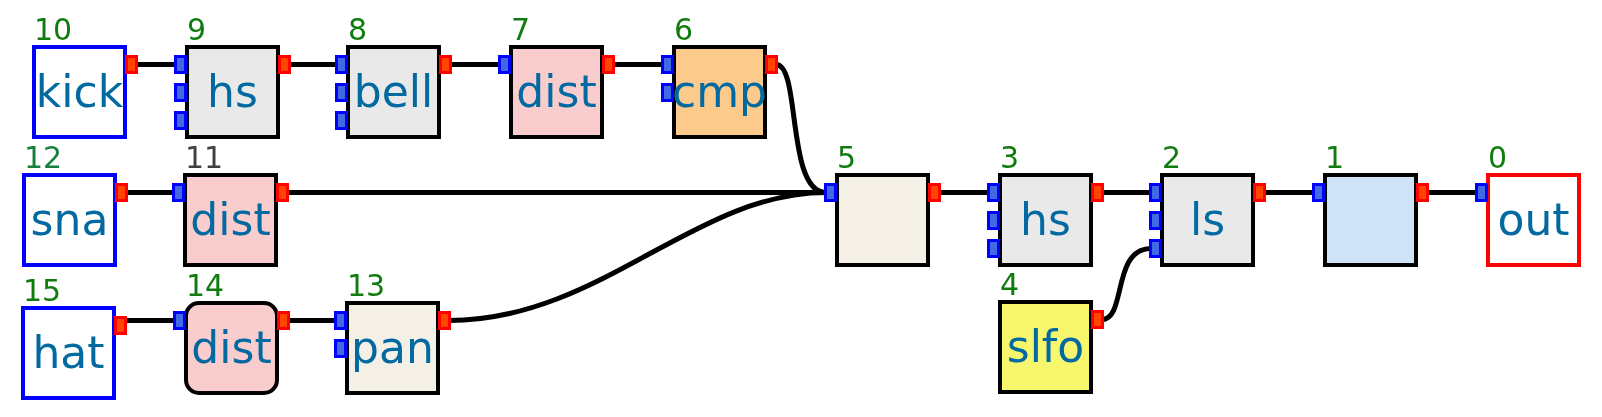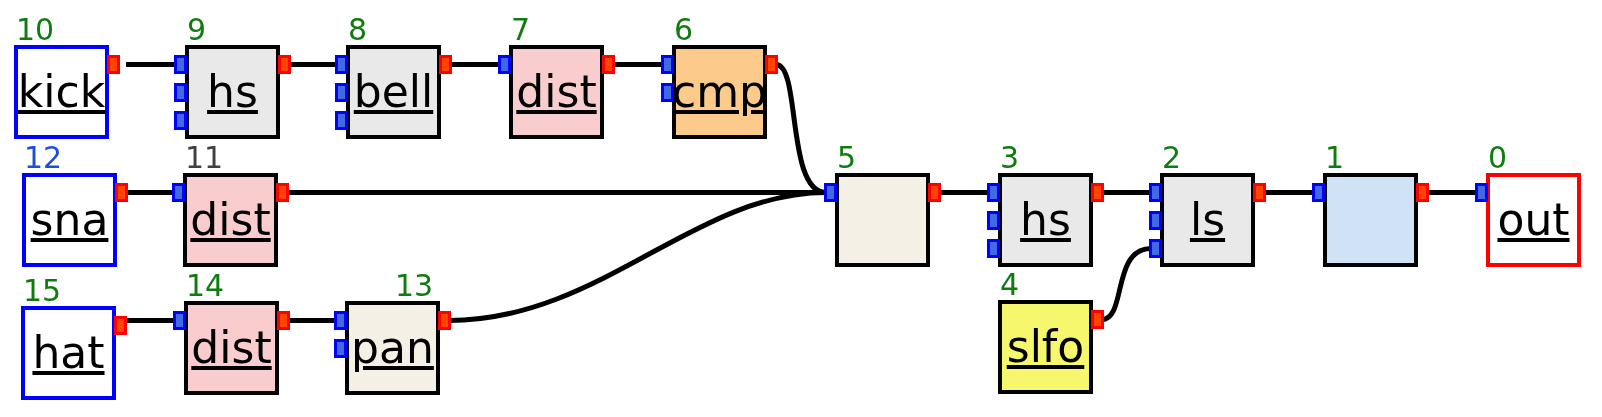--- a/index.html
+++ b/index.html
@@ -7,21 +7,21 @@
   #canvas{
     position:relative;width:1602px;height:417px;background:#ffffff;
     font-family:"DejaVu Sans","Liberation Sans",sans-serif;overflow:hidden;
   }
   #wire-layer{position:absolute;left:0;top:0;width:1602px;height:417px;z-index:0;}
   #node-layer{position:absolute;left:0;top:0;width:1602px;height:417px;z-index:1;}
   .node{
     position:absolute;width:95px;height:94px;box-sizing:border-box;
     border:4px solid #000;display:flex;align-items:center;justify-content:center;
   }
-  .node-label{font-size:44px;line-height:1;color:#000000;white-space:nowrap;text-decoration:underline;}
+  .node-label{font-size:44px;line-height:1;color:#0369a1;white-space:nowrap;}
   .node-number{
     position:absolute;left:-2px;top:-34px;font-size:30px;line-height:1;
     white-space:nowrap;
   }
   .port{position:absolute;width:13px;height:19px;box-sizing:border-box;}
   .port.input{left:-15px;border:3px solid #0000ff;background:#4169e1;}
   .port.output{right:-15px;top:6px;border:3px solid #ff0000;background:#ff4500;}
   svg path{fill:none;stroke:#000000;stroke-width:5;}
 </style>
 </head>
@@ -39,21 +39,21 @@
       <path d="M125,320.5 L175,320.5" stroke="#000000"></path>
       <path d="M288,320.5 L336,320.5" stroke="#000000"></path>
       <path d="M449,320.5 C599.8,320.5 694.05,192.5 826,192.5" stroke="#000000"></path>
       <path d="M939,192.5 L989,192.5" stroke="#000000"></path>
       <path d="M1102,192.5 L1151,192.5" stroke="#000000"></path>
       <path d="M1264,192.5 L1314,192.5" stroke="#000000"></path>
       <path d="M1427,192.5 L1477,192.5" stroke="#000000"></path>
       <path d="M1102,319.5 C1126.5,319.5 1111.8,248.5 1151,248.5" stroke="#000000"></path>
     </svg>
   <div id="node-layer">
-      <div class="node" style="left: 14px; top: 45px; background: rgb(255, 255, 255); border-color: rgb(0, 0, 255);">
+      <div class="node" style="left: 32px; top: 45px; background: rgb(255, 255, 255); border-color: rgb(0, 0, 255);">
         <span class="node-number" style="color: rgb(16, 124, 16);">10</span>
         <span class="node-label">kick</span>
         <span class="port output" style="background: rgb(255, 69, 0); border-color: rgb(255, 0, 0);"></span>
       </div>
       <div class="node" style="left: 185px; top: 45px; background: rgb(233, 233, 233); border-color: rgb(0, 0, 0);">
         <span class="node-number" style="color: rgb(16, 124, 16);">9</span>
         <span class="node-label">hs</span>
         <span class="port input" style="top: 6px; background: rgb(65, 105, 225); border-color: rgb(0, 0, 255);"></span>
         <span class="port input" style="top: 34px; background: rgb(65, 105, 225); border-color: rgb(0, 0, 255);"></span>
         <span class="port input" style="top: 62px; background: rgb(65, 105, 225); border-color: rgb(0, 0, 255);"></span>
@@ -74,21 +74,21 @@
         <span class="port output" style="background: rgb(255, 69, 0); border-color: rgb(255, 0, 0);"></span>
       </div>
       <div class="node" style="left: 672px; top: 45px; background: rgb(252, 202, 139); border-color: rgb(0, 0, 0);">
         <span class="node-number" style="color: rgb(16, 124, 16);">6</span>
         <span class="node-label">cmp</span>
         <span class="port input" style="top: 6px; background: rgb(65, 105, 225); border-color: rgb(0, 0, 255);"></span>
         <span class="port input" style="top: 34px; background: rgb(65, 105, 225); border-color: rgb(0, 0, 255);"></span>
         <span class="port output" style="background: rgb(255, 69, 0); border-color: rgb(255, 0, 0);"></span>
       </div>
       <div class="node" style="left: 22px; top: 173px; background: rgb(255, 255, 255); border-color: rgb(0, 0, 255);">
-        <span class="node-number" style="color: #1d4ed8;">12</span>
+        <span class="node-number" style="color: #15803d;">12</span>
         <span class="node-label">sna</span>
         <span class="port output" style="background: rgb(255, 69, 0); border-color: rgb(255, 0, 0);"></span>
       </div>
       <div class="node" style="left: 183px; top: 173px; background: rgb(249, 205, 205); border-color: rgb(0, 0, 0);">
         <span class="node-number" style="color: #404040;">11</span>
         <span class="node-label">dist</span>
         <span class="port input" style="top: 6px; background: rgb(65, 105, 225); border-color: rgb(0, 0, 255);"></span>
         <span class="port output" style="background: rgb(255, 69, 0); border-color: rgb(255, 0, 0);"></span>
       </div>
       <div class="node" style="left: 835px; top: 173px; background: rgb(244, 240, 230); border-color: rgb(0, 0, 0);">
@@ -120,28 +120,28 @@
       <div class="node" style="left: 1486px; top: 173px; background: rgb(255, 255, 255); border-color: rgb(255, 0, 0);">
         <span class="node-number" style="color: rgb(16, 124, 16);">0</span>
         <span class="node-label">out</span>
         <span class="port input" style="top: 6px; background: rgb(65, 105, 225); border-color: rgb(0, 0, 255);"></span>
       </div>
       <div class="node" style="left: 21px; top: 288px; background: rgb(255, 255, 255); border-color: rgb(0, 0, 255); margin-top: 18px;">
         <span class="node-number" style="color: rgb(16, 124, 16);">15</span>
         <span class="node-label">hat</span>
         <span class="port output" style="background: rgb(255, 69, 0); border-color: rgb(255, 0, 0);"></span>
       </div>
-      <div class="node" style="left: 184px; top: 301px; background: rgb(249, 205, 205); border-color: rgb(0, 0, 0);">
+      <div class="node" style="left: 184px; top: 301px; background: rgb(249, 205, 205); border-color: rgb(0, 0, 0); border-radius: 15px;">
         <span class="node-number" style="color: rgb(16, 124, 16);">14</span>
         <span class="node-label">dist</span>
         <span class="port input" style="top: 6px; background: rgb(65, 105, 225); border-color: rgb(0, 0, 255);"></span>
         <span class="port output" style="background: rgb(255, 69, 0); border-color: rgb(255, 0, 0);"></span>
       </div>
       <div class="node" style="left: 345px; top: 301px; background: rgb(244, 240, 230); border-color: rgb(0, 0, 0);">
-        <span class="node-number" style="color: rgb(16, 124, 16); margin-left: 48px;">13</span>
+        <span class="node-number" style="color: rgb(16, 124, 16);">13</span>
         <span class="node-label">pan</span>
         <span class="port input" style="top: 6px; background: rgb(65, 105, 225); border-color: rgb(0, 0, 255);"></span>
         <span class="port input" style="top: 34px; background: rgb(65, 105, 225); border-color: rgb(0, 0, 255);"></span>
         <span class="port output" style="background: rgb(255, 69, 0); border-color: rgb(255, 0, 0);"></span>
       </div>
       <div class="node" style="left: 998px; top: 300px; background: rgb(247, 247, 110); border-color: rgb(0, 0, 0);">
         <span class="node-number" style="color: rgb(16, 124, 16);">4</span>
         <span class="node-label">slfo</span>
         <span class="port output" style="background: rgb(255, 69, 0); border-color: rgb(255, 0, 0);"></span>
       </div>

